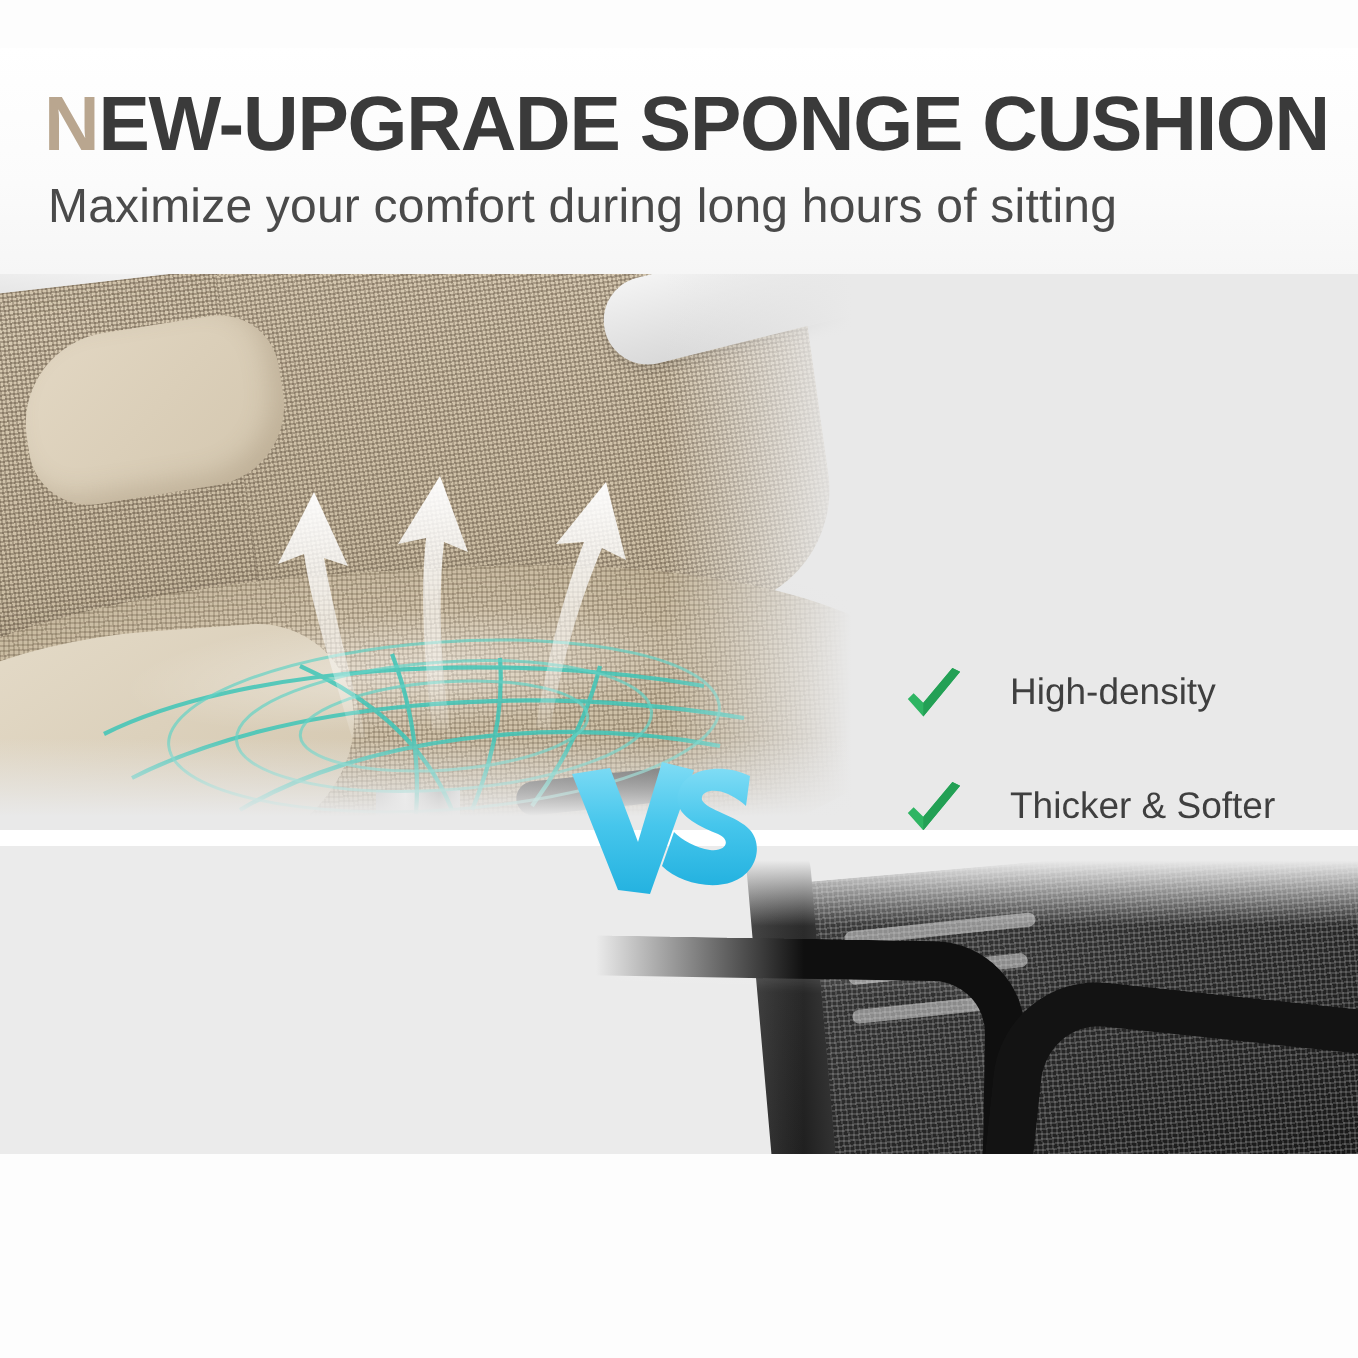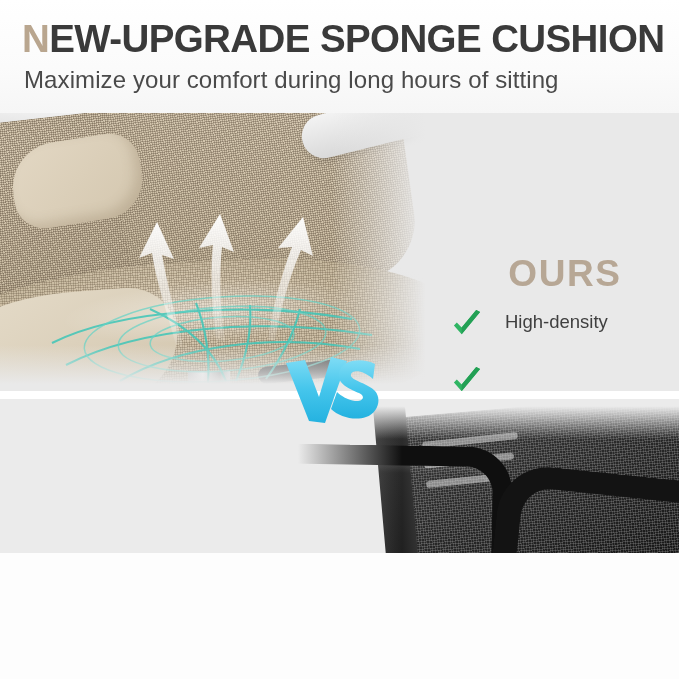--- a/index.html
+++ b/index.html
@@ -2,21 +2,21 @@
 <html><head>
 <meta charset="utf-8">
 <style>
   html,body{margin:0;padding:0;}
   body{
     width:679px;height:679px;
     background:#fdfdfd;
     font-family:"Liberation Sans", sans-serif;
     overflow:hidden;
   }
-  #root{position:relative;width:679px;height:553px;overflow:hidden;background:#f97316;}
+  #root{position:relative;width:679px;height:553px;overflow:hidden;background:#f97316;margin-top:24px;}
 
   
   .header{position:absolute;left:0;top:0;width:679px;height:113px;
           background:linear-gradient(180deg,#ffffff 0%,#fbfbfb 60%,#f6f6f6 100%);}
   .title{position:absolute;left:22px;top:20px;font-size:38.5px;font-weight:bold;
          letter-spacing:-0.6px;color:#3a3a3a;white-space:nowrap;line-height:1;}
   .title .lead{color:#b9a governments;}
   .title .lead{color:#b9a68f;}
   .subtitle{position:absolute;left:24px;top:66px;font-size:24px;color:#4a4a4a;
             font-weight:normal;white-space:nowrap;letter-spacing:0.1px;}
@@ -183,35 +183,35 @@
           <path d="M176 232 C166 196 156 168 152 140 l-13 5 18 -36 17 37 -12 -4 c5 28 13 58 21 90 z"></path>
           <path d="M216 228 C212 190 210 160 213 132 l-14 3 21 -34 14 38 -12 -5 c-3 28 -2 58 3 94 z"></path>
           <path d="M268 226 C274 190 282 160 292 134 l-14 1 25 -31 10 39 -12 -6 c-11 26 -20 56 -26 91 z"></path>
         </g>
       </svg>
 
       <div class="fadeR"></div>
       <div class="fadeB"></div>
     </div>
 
-    <div class="ours-head">OURS</div>
 
     <div class="ours-list">
       <div class="o-item">
         <svg class="chk" viewBox="0 0 32 32">
           <path d="M3 17 L11 26 L30 3 L26 1 L11 19 L6 14 Z" fill="#2fb563"></path>
           <path d="M11 26 L30 3 L26 1 L11 19 Z" fill="#23a055"></path>
         </svg>
         <div class="txt">High-density</div>
       </div>
       <div class="o-item">
         <svg class="chk" viewBox="0 0 32 32">
           <path d="M3 17 L11 26 L30 3 L26 1 L11 19 L6 14 Z" fill="#2fb563"></path>
           <path d="M11 26 L30 3 L26 1 L11 19 Z" fill="#23a055"></path>
         </svg>
+        <div class="txt">Thicker &amp; Softer</div>
       </div>
 
     </div>
   </div>
 
   <div class="divider"></div>
 
   <div class="panel panel-others">
 
     <div class="others-photo">

